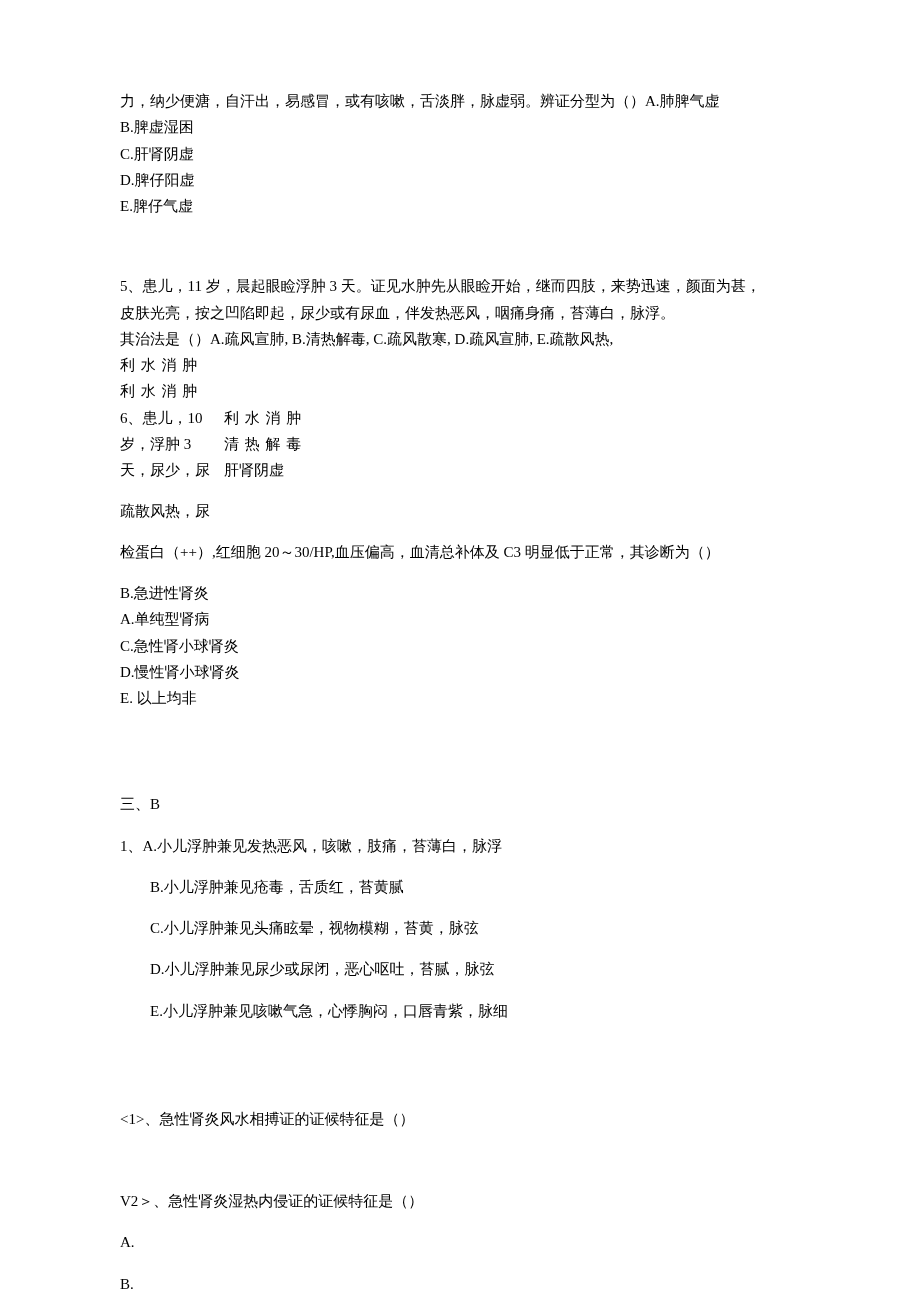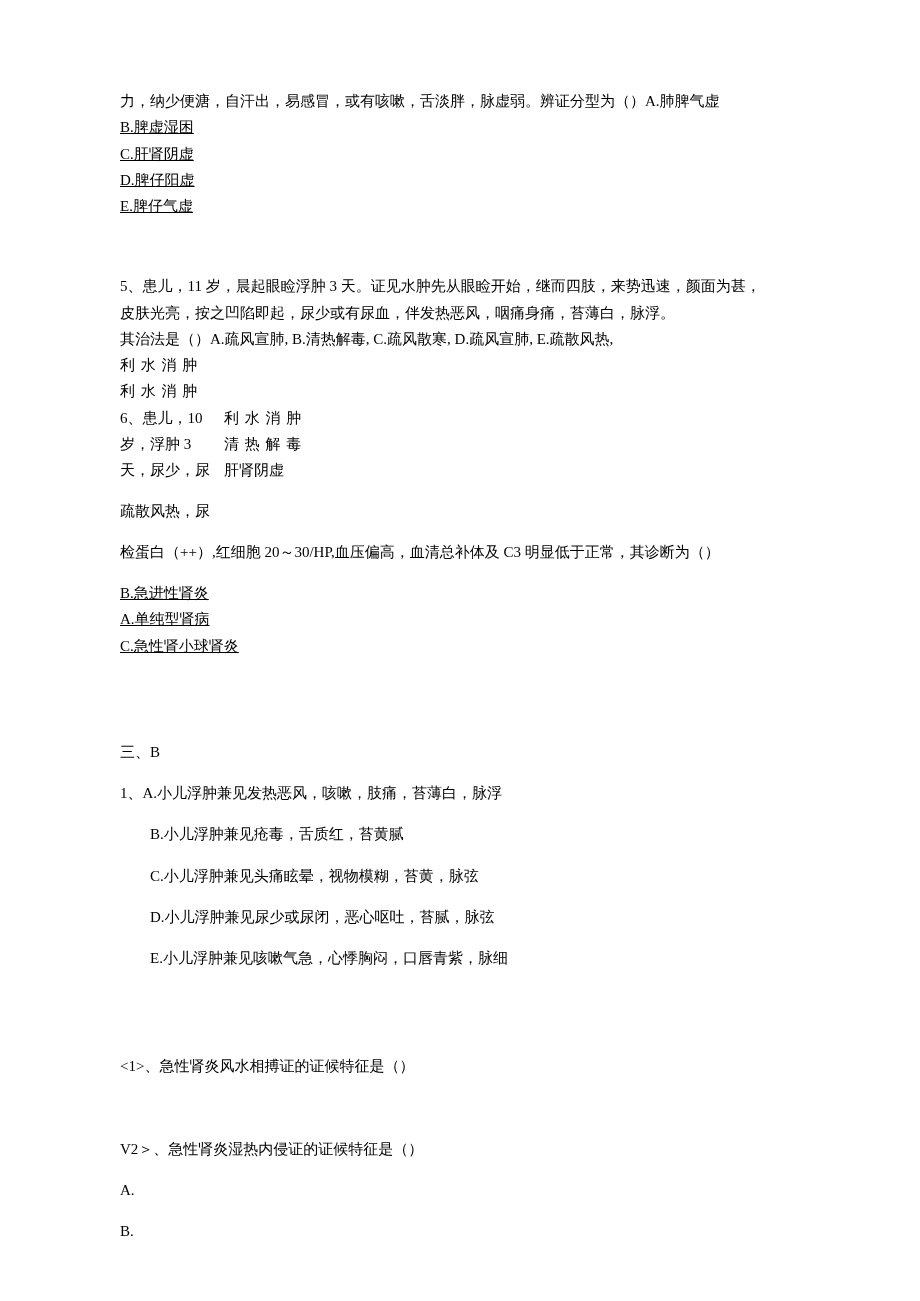--- a/index.html
+++ b/index.html
@@ -18,21 +18,20 @@
     padding: 88px 120px 40px 120px;
   }
   .q-block {
     margin-bottom: 28px;
   }
   .q-block p {
     margin: 0;
   }
   .opt-line {
     margin: 0;
-    text-decoration: underline;
   }
   .mid-col {
     margin-left: 160px;
   }
   .combo-wrap {
     position: relative;
     margin-bottom: 0;
   }
   .split-line {
     height: 26px;
@@ -77,20 +76,22 @@
     <span style="display:inline-block; width:104px;">岁，浮肿 3</span><span class="letter-spc">清 热 解 毒</span>
   </div>
   <div class="split-line">
     <span style="display:inline-block; width:104px;">天，尿少，尿</span><span>肝肾阴虚</span>
   </div>
   <p>疏散风热，尿</p>
   <p>检蛋白（++）,红细胞 20～30/HP,血压偏高，血清总补体及 C3 明显低于正常，其诊断为（）</p>
   <p class="opt-line">B.急进性肾炎</p>
   <p class="opt-line">A.单纯型肾病</p>
   <p class="opt-line">C.急性肾小球肾炎</p>
+  <p class="opt-line">D.慢性肾小球肾炎</p>
+  <p class="opt-line">E. 以上均非</p>
 </div>
 
 <div class="spacer-md"></div>
 
 <p class="section-head">三、B</p>
 <p>1、A.小儿浮肿兼见发热恶风，咳嗽，肢痛，苔薄白，脉浮</p>
 <p style="margin-left:30px;">B.小儿浮肿兼见疮毒，舌质红，苔黄腻</p>
 <p style="margin-left:30px;">C.小儿浮肿兼见头痛眩晕，视物模糊，苔黄，脉弦</p>
 <p style="margin-left:30px;">D.小儿浮肿兼见尿少或尿闭，恶心呕吐，苔腻，脉弦</p>
 <p style="margin-left:30px;">E.小儿浮肿兼见咳嗽气急，心悸胸闷，口唇青紫，脉细</p>

